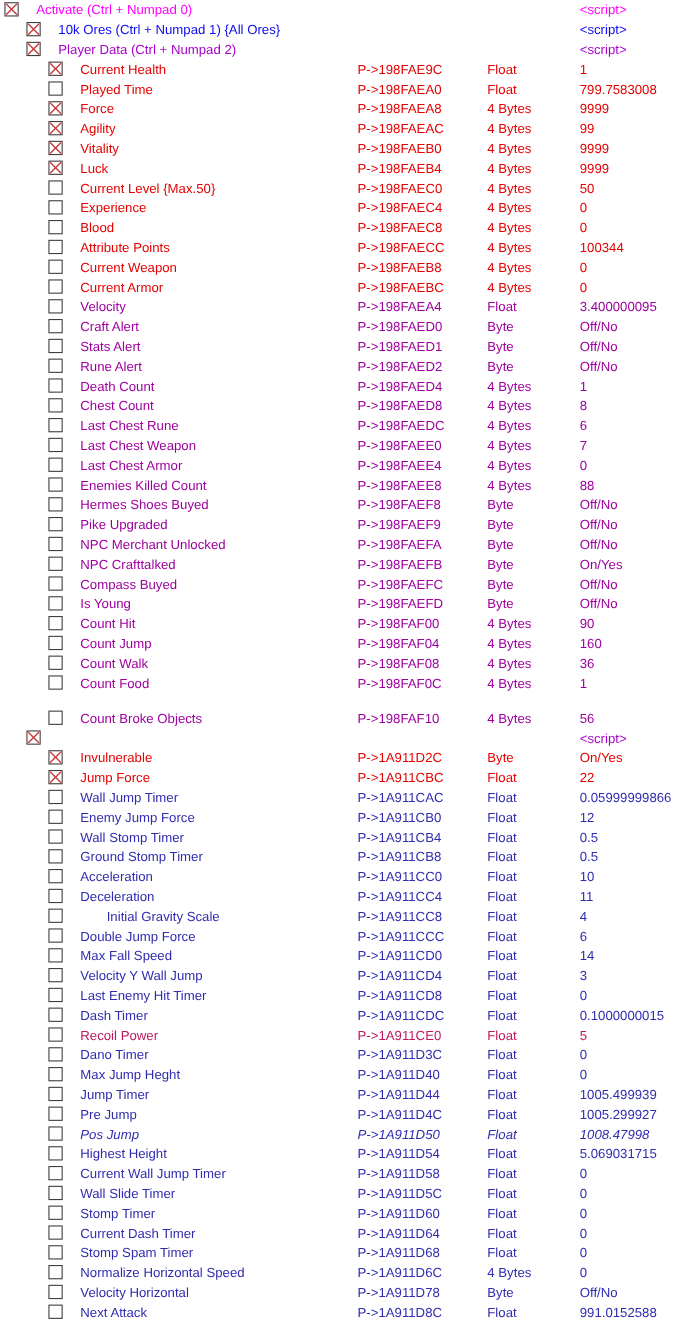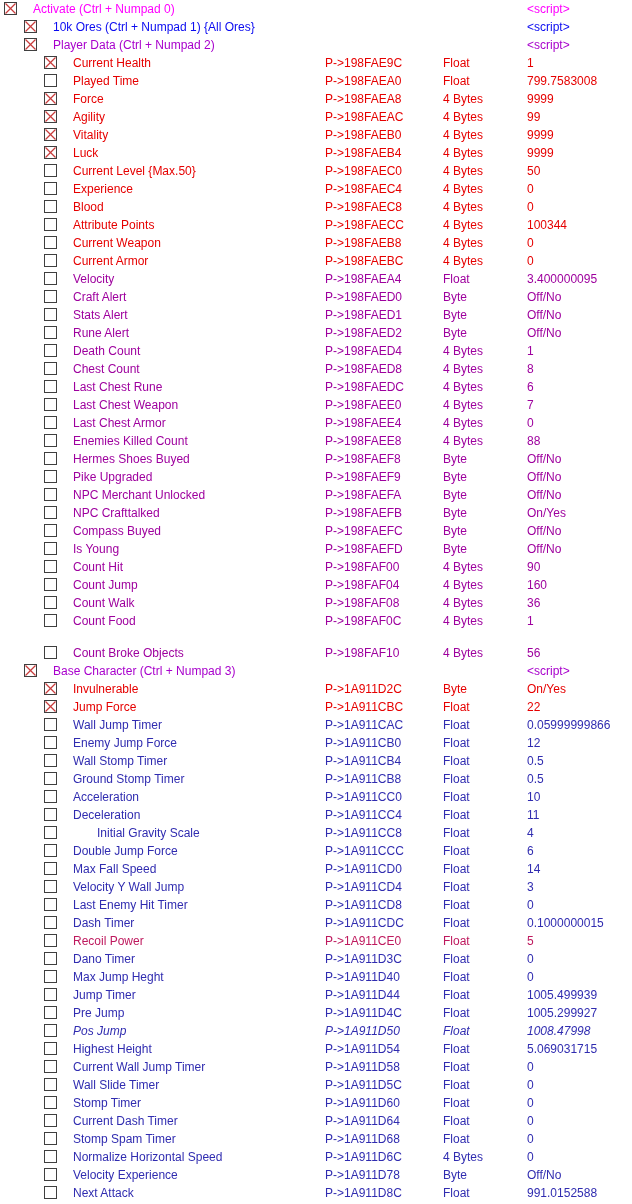--- a/index.html
+++ b/index.html
@@ -316,21 +316,20 @@
       <span class="cell" style="left: 443px;">4 Bytes</span>
       <span class="cell" style="left: 527px;">56</span>
     </div>
     <div class="row" style="color: rgb(168, 0, 204);">
       <span class="cb" style="left: 24px;">
         <svg viewBox="0 0 11 11">
           <line x1="0.5" y1="0.5" x2="10.5" y2="10.5" stroke="#C83C3C" stroke-width="1.3"></line>
           <line x1="10.5" y1="0.5" x2="0.5" y2="10.5" stroke="#C83C3C" stroke-width="1.3"></line>
         </svg>
       </span>
-      <span class="cell" style="left: 53px;">Base Character (Ctrl + Numpad 3)</span>
       <span class="cell" style="left: 527px;">&lt;script&gt;</span>
     </div>
     <div class="row" style="color: rgb(230, 0, 0);">
       <span class="cb" style="left: 44px;">
         <svg viewBox="0 0 11 11">
           <line x1="0.5" y1="0.5" x2="10.5" y2="10.5" stroke="#C83C3C" stroke-width="1.3"></line>
           <line x1="10.5" y1="0.5" x2="0.5" y2="10.5" stroke="#C83C3C" stroke-width="1.3"></line>
         </svg>
       </span>
       <span class="cell" style="left: 73px;">Invulnerable</span>
@@ -520,21 +519,21 @@
     </div>
     <div class="row" style="color: rgb(48, 44, 176);">
       <span class="cb" style="left: 44px;"></span>
       <span class="cell" style="left: 73px;">Normalize Horizontal Speed</span>
       <span class="cell" style="left: 325px;">P-&gt;1A911D6C</span>
       <span class="cell" style="left: 443px;">4 Bytes</span>
       <span class="cell" style="left: 527px;">0</span>
     </div>
     <div class="row" style="color: rgb(48, 44, 176);">
       <span class="cb" style="left: 44px;"></span>
-      <span class="cell" style="left: 73px;">Velocity Experience</span>
+      <span class="cell" style="left: 73px;">Velocity Horizontal</span>
       <span class="cell" style="left: 325px;">P-&gt;1A911D78</span>
       <span class="cell" style="left: 443px;">Byte</span>
       <span class="cell" style="left: 527px;">Off/No</span>
     </div>
     <div class="row" style="color: rgb(48, 44, 176);">
       <span class="cb" style="left: 44px;"></span>
       <span class="cell" style="left: 73px;">Next Attack</span>
       <span class="cell" style="left: 325px;">P-&gt;1A911D8C</span>
       <span class="cell" style="left: 443px;">Float</span>
       <span class="cell" style="left: 527px;">991.0152588</span>

